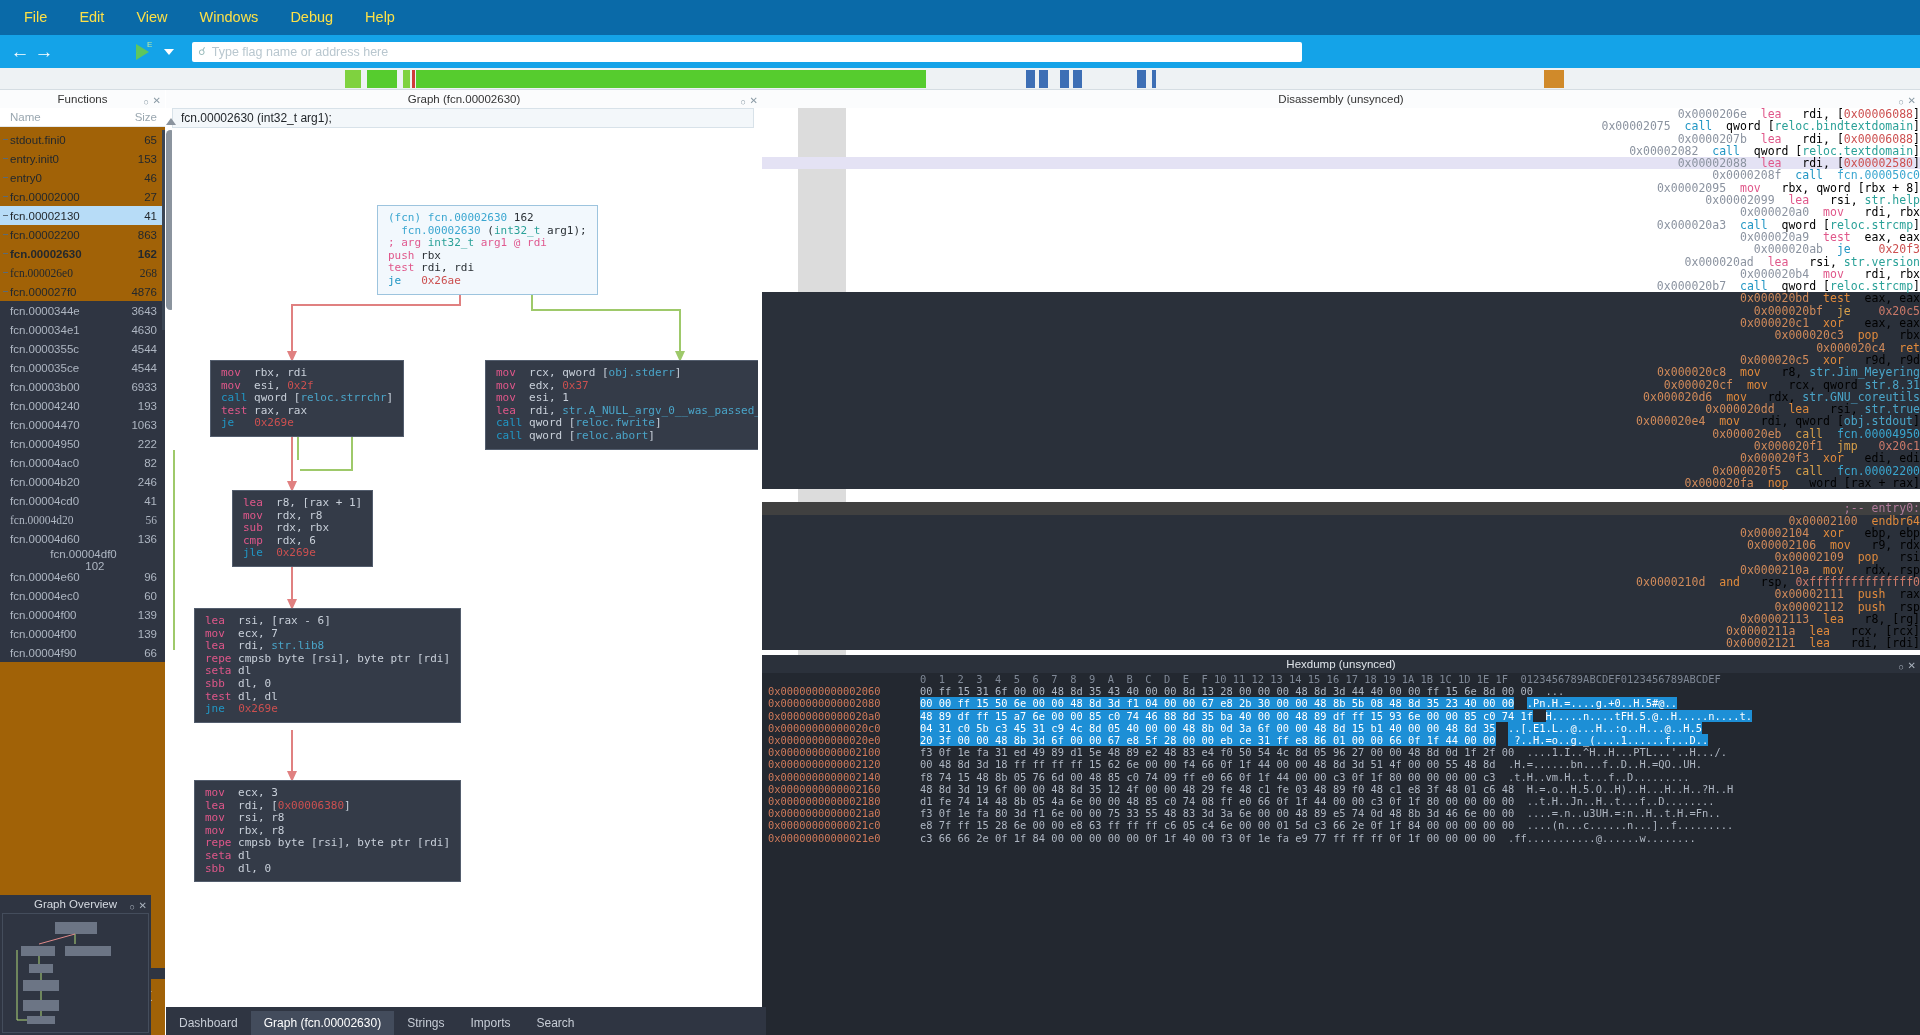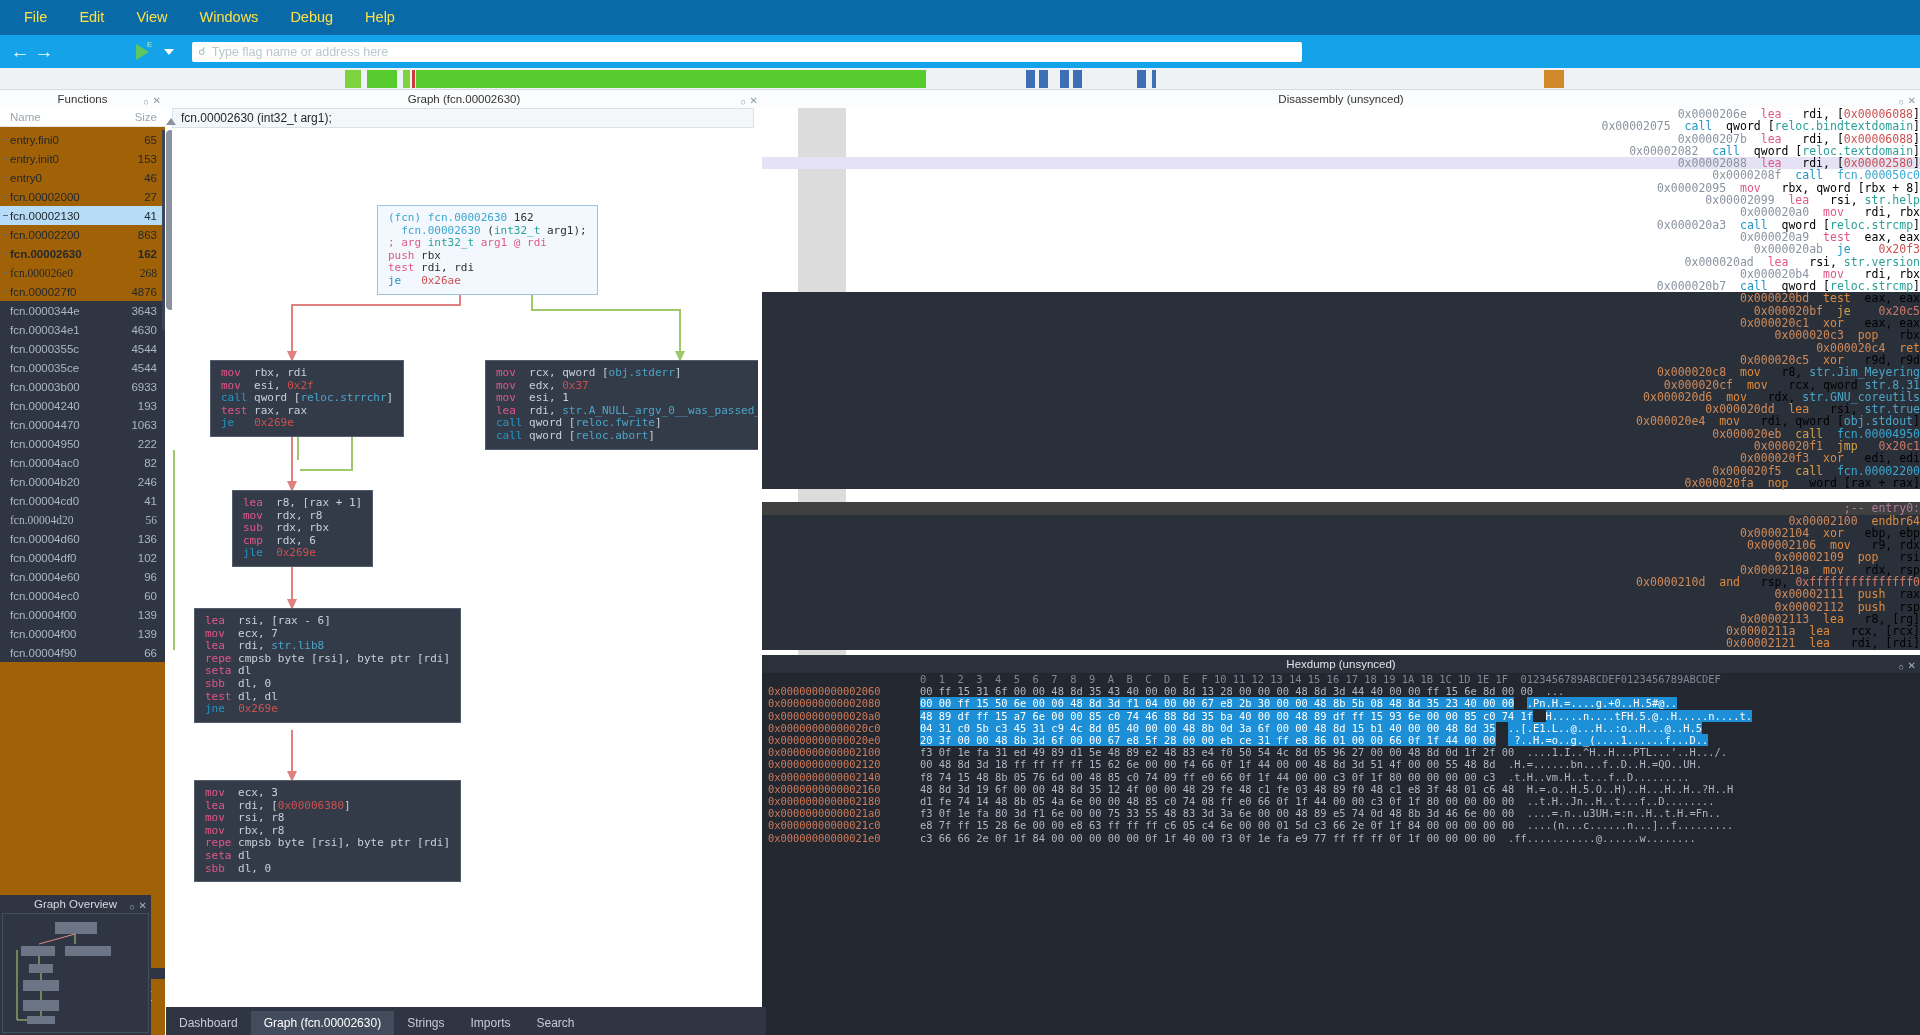--- a/index.html
+++ b/index.html
@@ -179,21 +179,21 @@
         <span>Functions</span>
         <span class="dock">○</span>
         <span class="cls">✕</span>
       </div>
       <div class="fn-head">
         <span class="n">Name</span>
         <span class="s">Size</span>
       </div>
       <div class="fnlist" id="fnlist">
           <div class="fnrow" style="position: relative;">
-            <span class="n">entry.fini0</span>
+            <span class="n">stdout.fini0</span>
             <span class="s">65</span>
             <span class="tick"></span>
           </div>
           <div class="fnrow" style="position: relative;">
             <span class="n">entry.init0</span>
             <span class="s">153</span>
             <span class="tick"></span>
           </div>
           <div class="fnrow" style="position: relative;">
             <span class="n">entry0</span>
@@ -275,21 +275,21 @@
             <span class="s">41</span>
           </div>
           <div class="fnrow" style="background: rgb(47, 53, 66); color: rgb(174, 182, 194); font-family: Liberation Serif, serif;">
             <span class="n">fcn.00004d20</span>
             <span class="s">56</span>
           </div>
           <div class="fnrow" style="background: rgb(47, 53, 66); color: rgb(174, 182, 194);">
             <span class="n">fcn.00004d60</span>
             <span class="s">136</span>
           </div>
-          <div class="fnrow" style="background: rgb(47, 53, 66); color: rgb(174, 182, 194);">
+          <div class="fnrow" style="background: rgb(47, 53, 66); color: rgb(174, 182, 194); flex-direction: column;">
             <span class="n">fcn.00004df0</span>
             <span class="s">102</span>
           </div>
           <div class="fnrow" style="background: rgb(47, 53, 66); color: rgb(174, 182, 194);">
             <span class="n">fcn.00004e60</span>
             <span class="s">96</span>
           </div>
           <div class="fnrow" style="background: rgb(47, 53, 66); color: rgb(174, 182, 194);">
             <span class="n">fcn.00004ec0</span>
             <span class="s">60</span>

